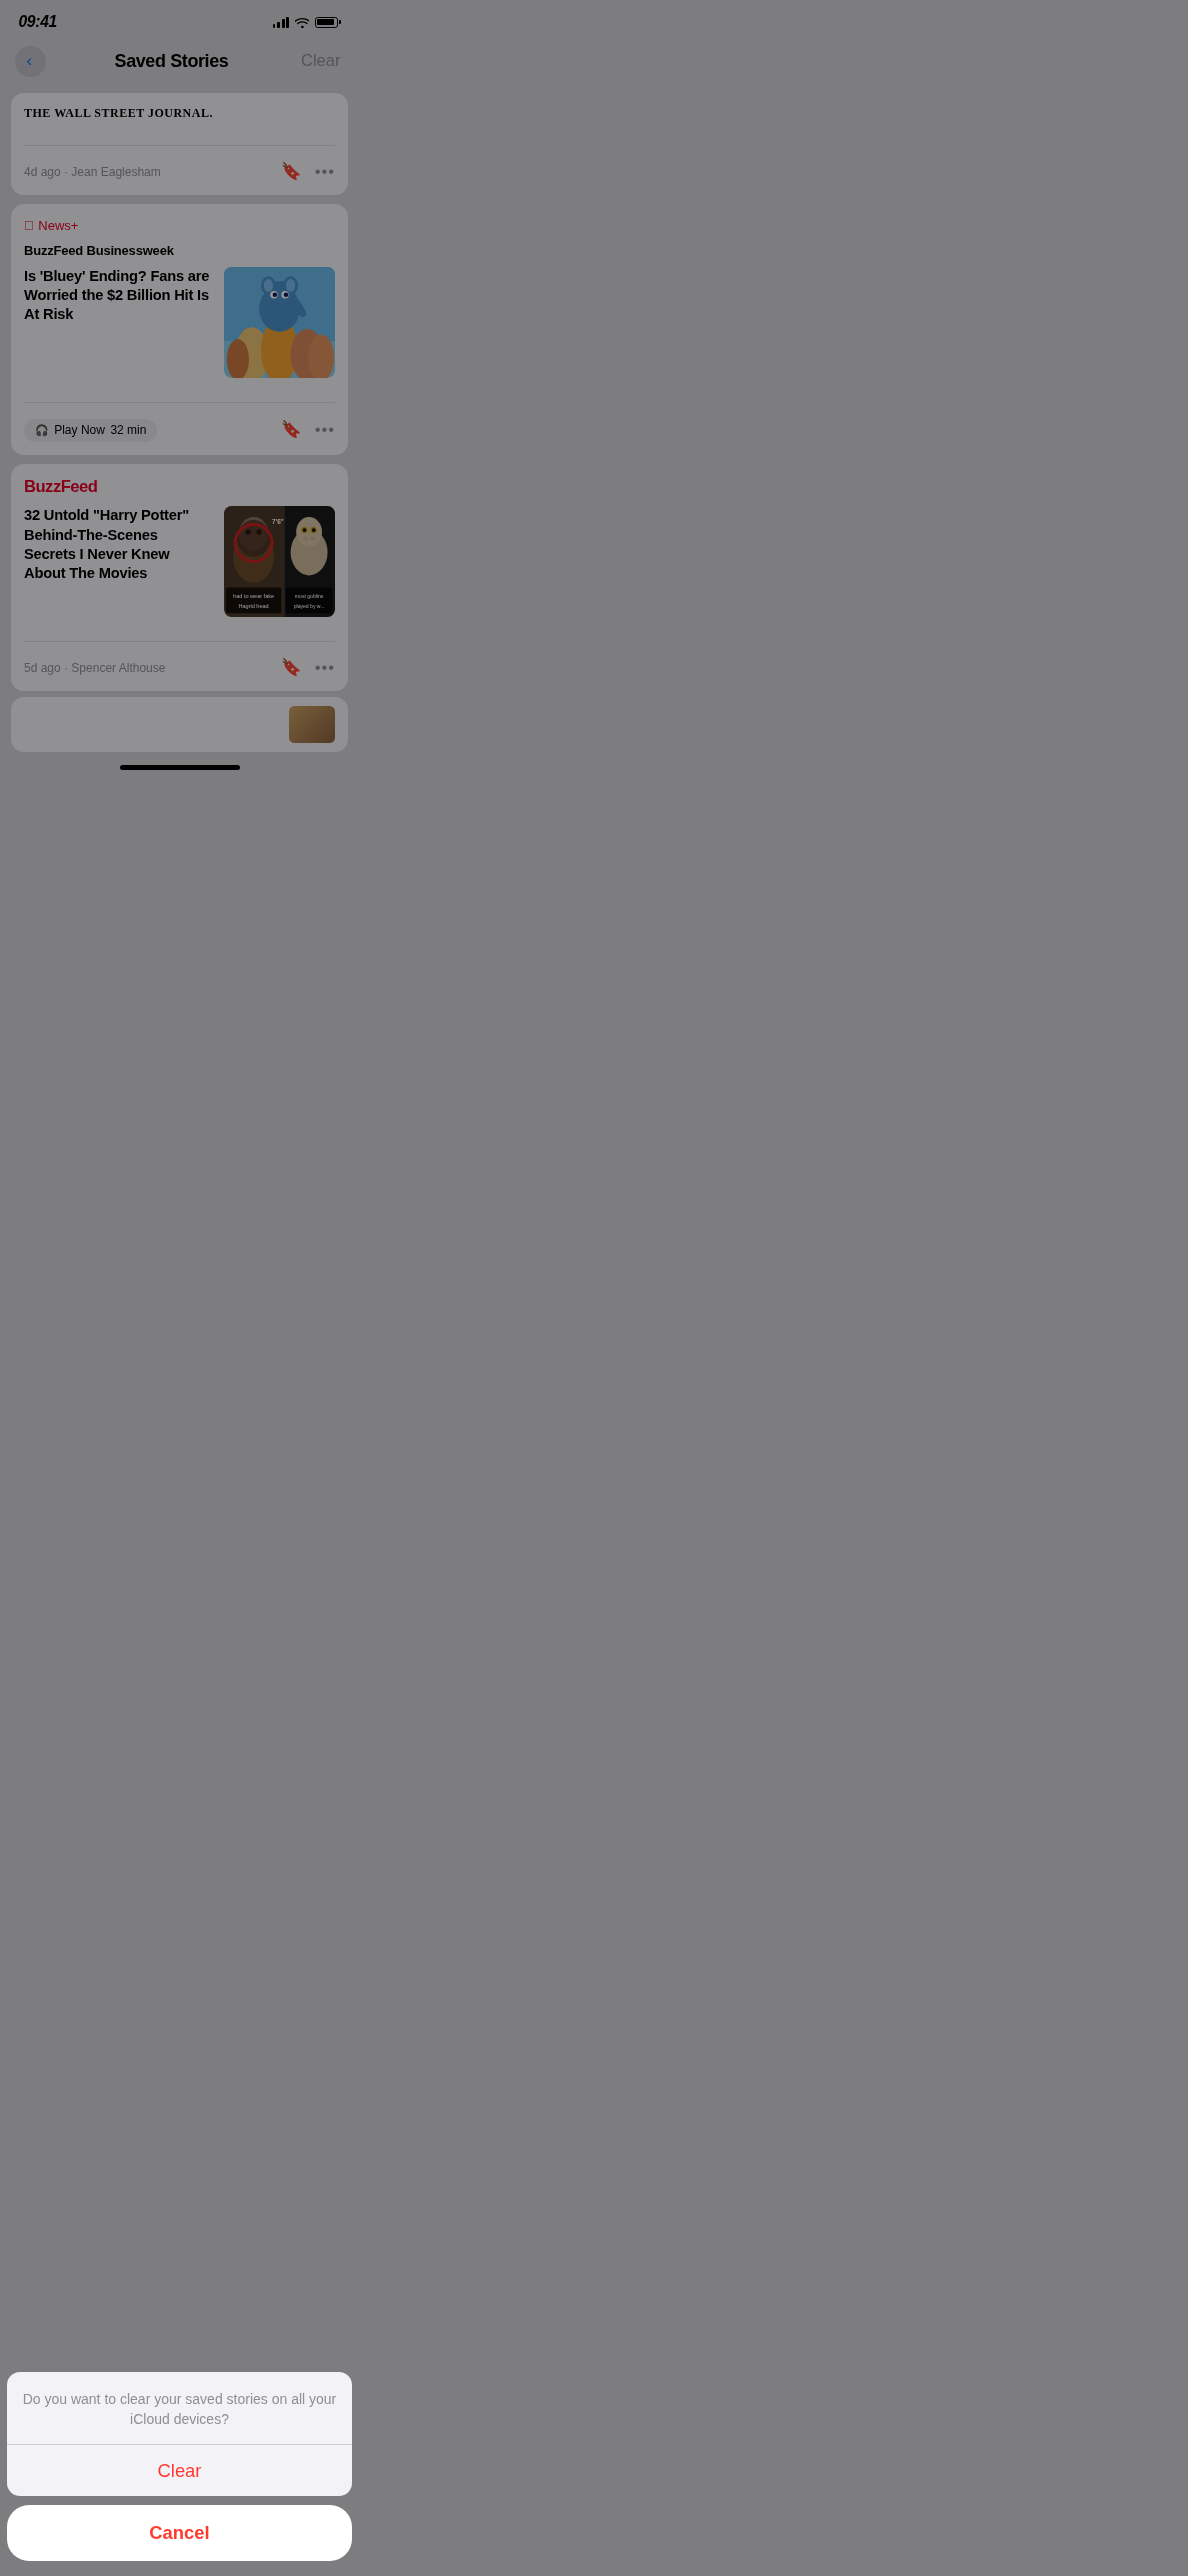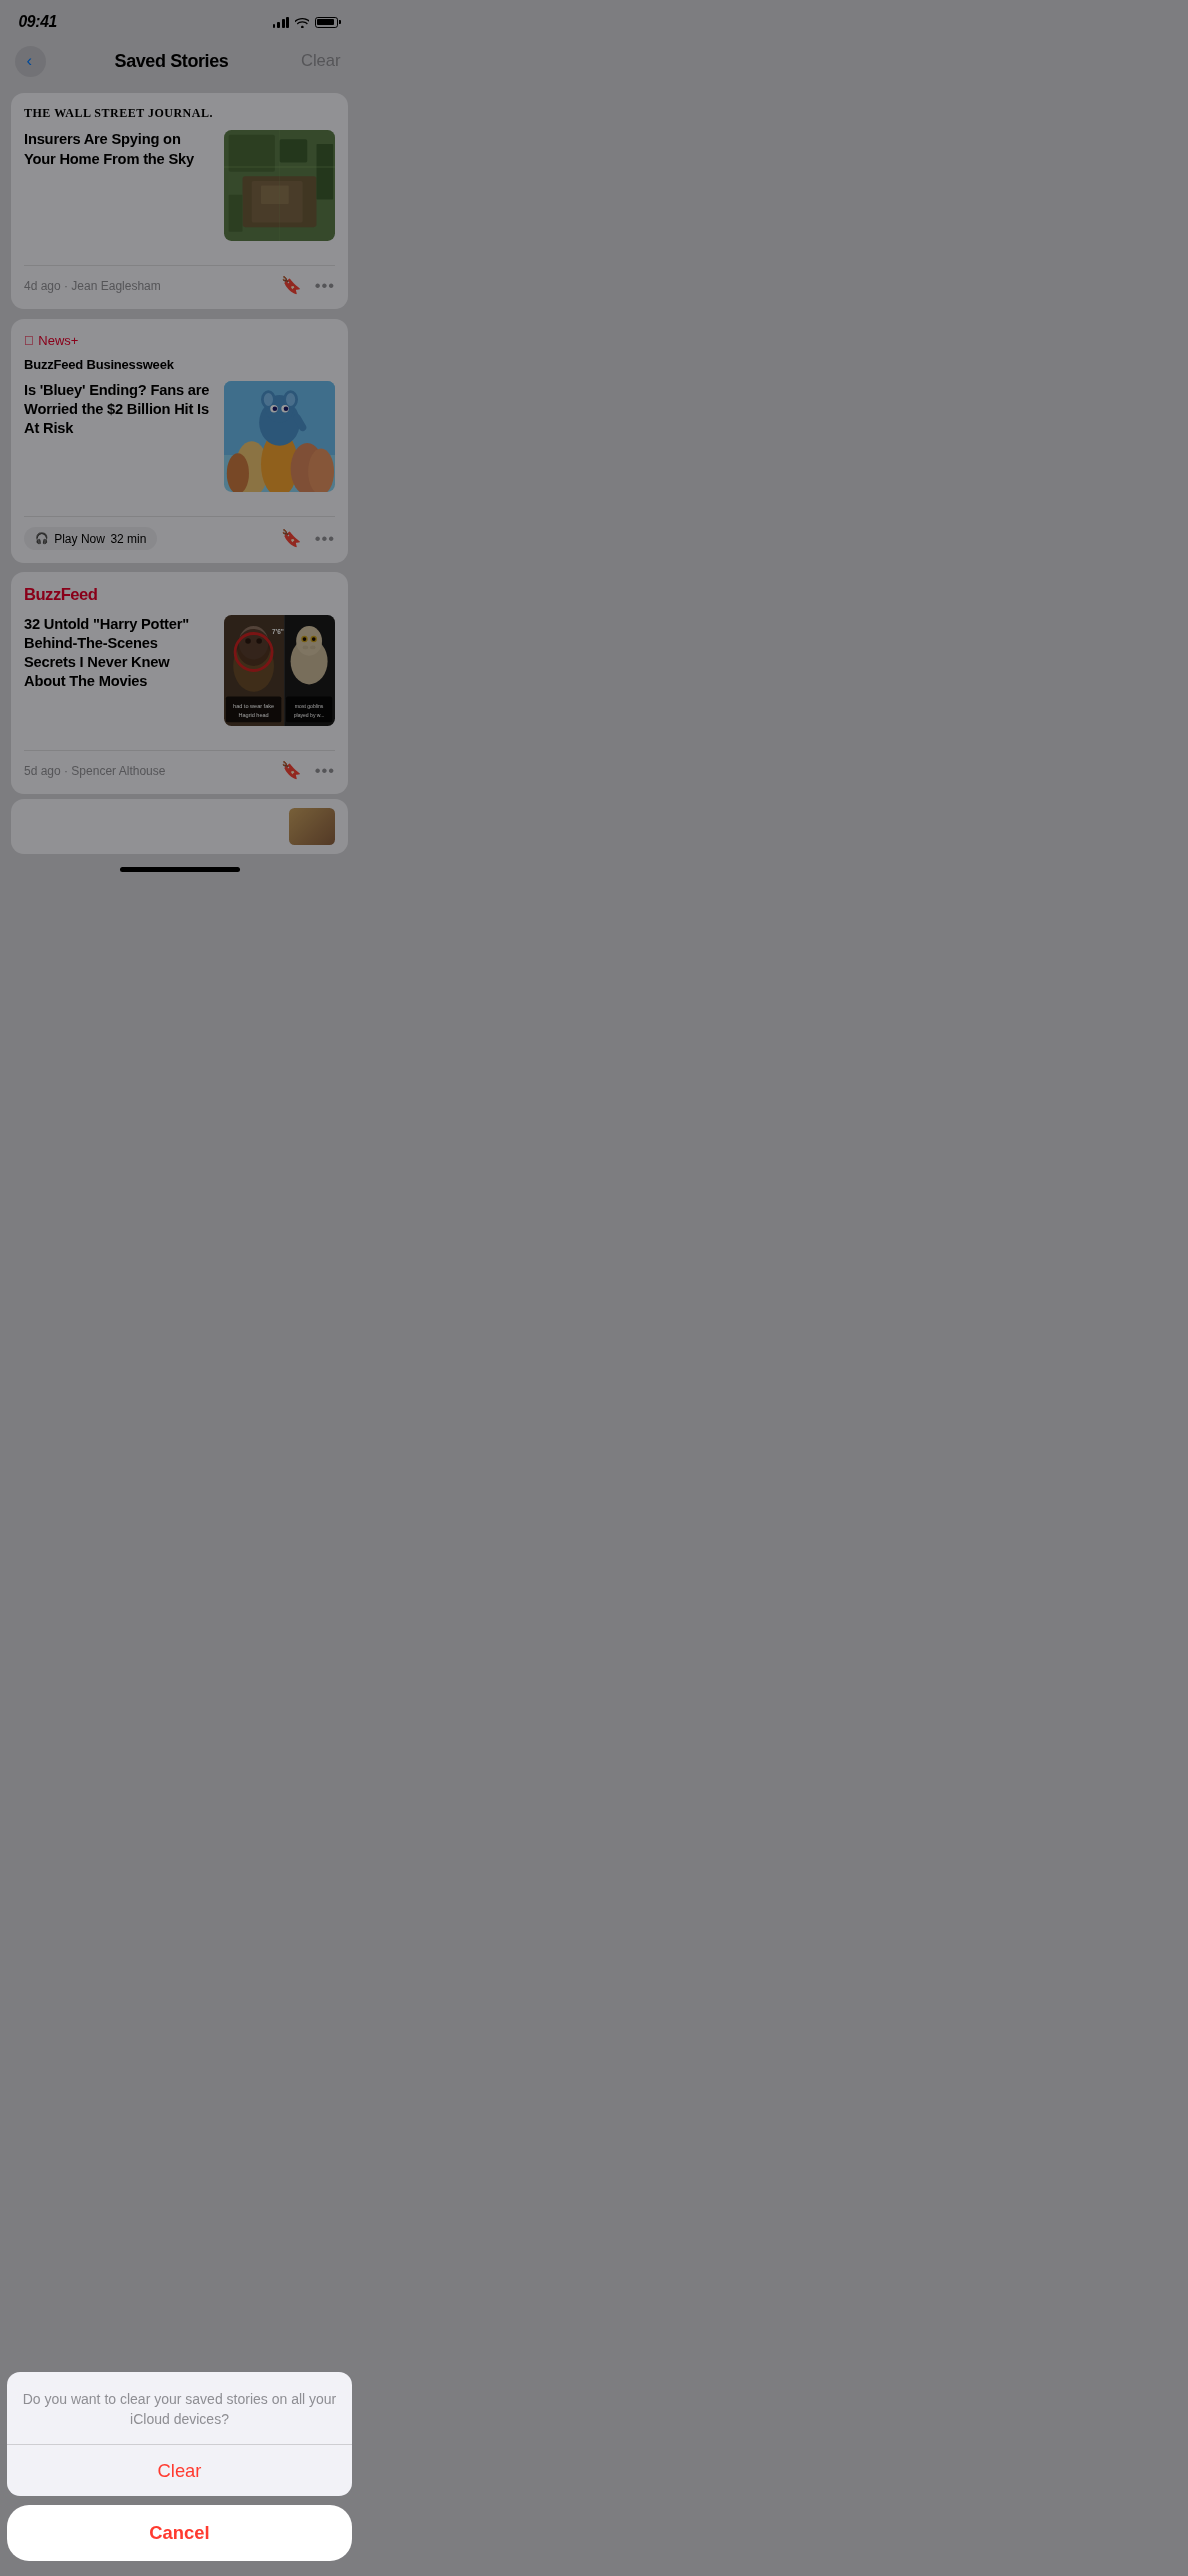--- a/index.html
+++ b/index.html
@@ -195,21 +195,21 @@
       border-radius: 7.4px;
       overflow: hidden;
       flex-shrink: 0;
     }
 
     .story-footer {
       display: flex;
       align-items: center;
       justify-content: space-between;
       margin-top: 24px;
-      padding-top: 10px;
+      padding-top: 16px;
       border-top: 0.9px solid rgba(0,0,0,0.1);
     }
 
     .story-meta {
       font-size: 12px;
       color: #8e8e93;
     }
 
     .story-actions {
       display: flex;
@@ -391,40 +391,20 @@
     <span class="back-chevron">‹</span>
   </div>
   <span class="nav-title">Saved Stories</span>
   <span class="clear-button">Clear</span>
 </div>
 
 <div class="content">
 
   <div class="story-card">
     <div class="story-source wsj">THE WALL STREET JOURNAL.</div>
-    <div class="story-main">
-      <div class="story-text">
-        <div class="story-headline">Insurers Are Spying on Your Home From the Sky</div>
-      </div>
-      <div class="story-thumb">
-        
-        <svg width="111" height="111" viewBox="0 0 120 120">
-          <rect width="120" height="120" fill="#5a7a48"></rect>
-          <rect x="5" y="5" width="50" height="40" fill="#4a6838" rx="2"></rect>
-          <rect x="60" y="10" width="30" height="25" fill="#3d5c30" rx="2"></rect>
-          <rect x="20" y="50" width="80" height="55" fill="#6b5a3a" rx="3"></rect>
-          <rect x="30" y="55" width="55" height="45" fill="#7a6545" rx="2"></rect>
-          <rect x="40" y="60" width="30" height="20" fill="#8a7550" rx="1"></rect>
-          <rect x="5" y="70" width="15" height="40" fill="#4a6838" rx="1"></rect>
-          <rect x="100" y="15" width="18" height="60" fill="#3d5c30" rx="1"></rect>
-          <line x1="0" y1="40" x2="120" y2="40" stroke="#88aa66" stroke-width="1" opacity="0.5"></line>
-          <line x1="60" y1="0" x2="60" y2="120" stroke="#88aa66" stroke-width="0.5" opacity="0.3"></line>
-        </svg>
-      </div>
-    </div>
     <div class="story-footer">
       <span class="story-meta">4d ago · Jean Eaglesham</span>
       <div class="story-actions">
         <span class="bookmark-icon">🔖</span>
         <span class="more-icon">•••</span>
       </div>
     </div>
   </div>
 
   <div class="story-card">

